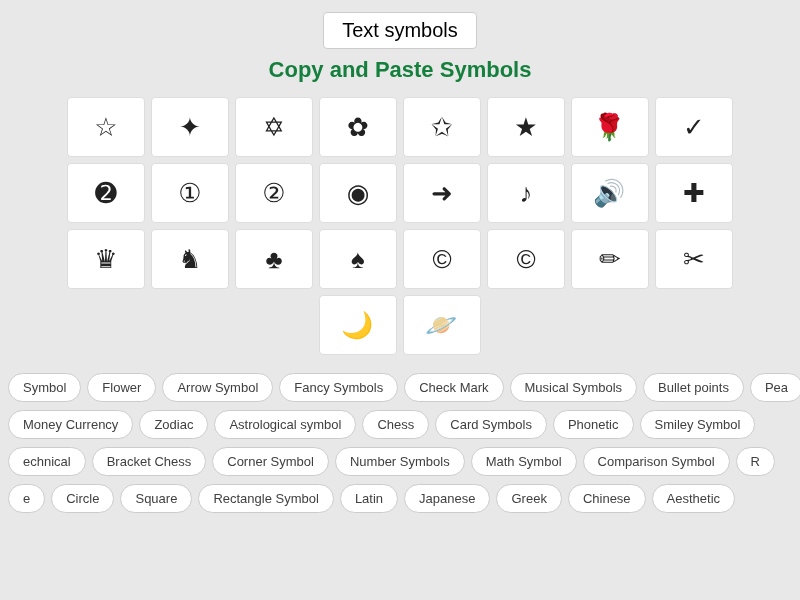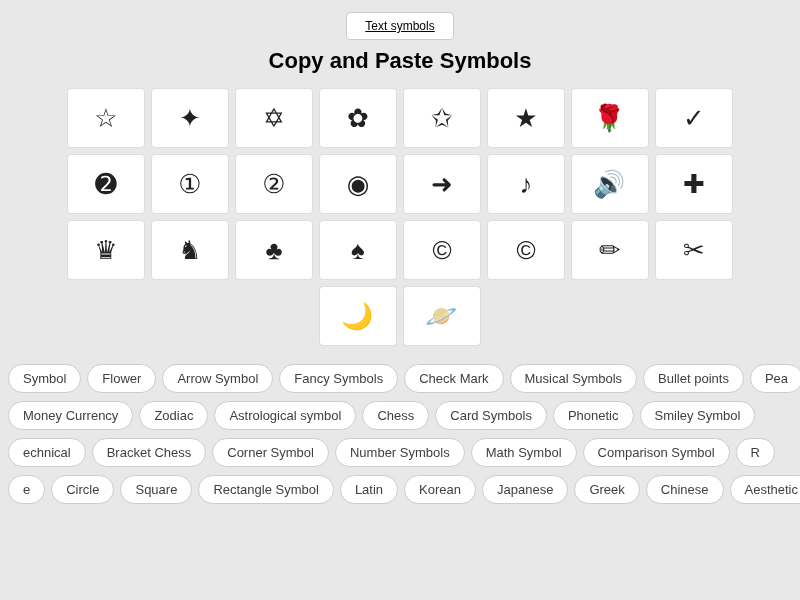--- a/index.html
+++ b/index.html
@@ -13,30 +13,29 @@
     .top-bar {
       display: flex;
       justify-content: center;
       padding: 12px 0 8px 0;
     }
     .text-symbols-btn {
       background: white;
       border: 1px solid #ccc;
       border-radius: 4px;
       padding: 6px 18px;
-      font-size: 12px;
+      font-size: 20px;
       cursor: pointer;
-      text-decoration: underline;
     }
     .page-title {
       text-align: center;
       font-size: 22px;
       font-weight: bold;
       margin-bottom: 14px;
-      color: #000000;
+      color: #15803d;
     }
     .symbols-grid {
       display: flex;
       flex-direction: column;
       align-items: center;
       gap: 6px;
       margin-bottom: 8px;
     }
     .symbols-row {
       display: flex;
@@ -160,19 +159,18 @@
     <span class="category-tag">Math Symbol</span>
     <span class="category-tag">Comparison Symbol</span>
     <span class="category-tag">R</span>
   </div>
   <div class="categories-row">
     <span class="category-tag">e</span>
     <span class="category-tag">Circle</span>
     <span class="category-tag">Square</span>
     <span class="category-tag">Rectangle Symbol</span>
     <span class="category-tag">Latin</span>
-    <span class="category-tag">Korean</span>
     <span class="category-tag">Japanese</span>
     <span class="category-tag">Greek</span>
     <span class="category-tag">Chinese</span>
     <span class="category-tag">Aesthetic</span>
   </div>
 </div>
 
 </body></html>

